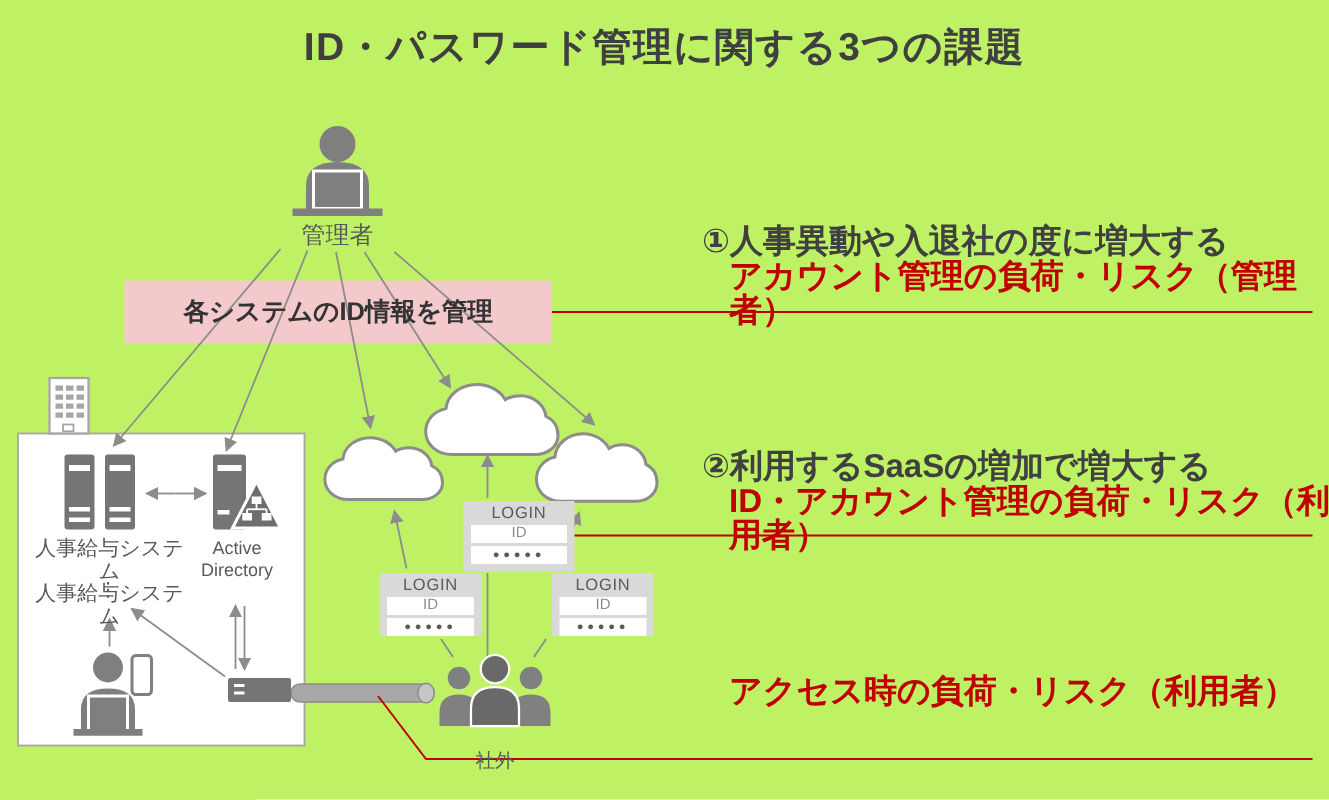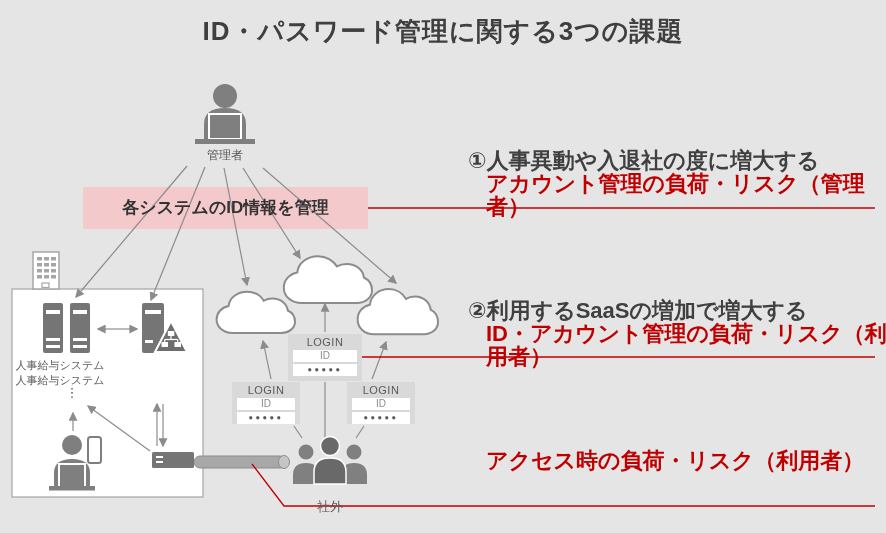--- a/index.html
+++ b/index.html
@@ -1,36 +1,36 @@
 <!DOCTYPE html>
 <html><head>
 <meta charset="utf-8">
 <style>
   html,body{margin:0;padding:0;background:#fff;}
   #stage{
-    position:relative;width:886px;height:533px;background:#e5e5e5;overflow:hidden;
+    position:relative;width:886px;height:533px;background:#bef264;overflow:hidden;
     font-family:"Liberation Sans","DejaVu Sans",sans-serif;
   }
   .abs{position:absolute;}
   #title{
     left:0;top:14px;width:886px;text-align:center;
     font-size:26px;font-weight:bold;color:#3f3f3f;letter-spacing:1px;
   }
   #pink-label{
     left:83px;top:187px;width:285px;height:42px;line-height:42px;text-align:center;
     font-size:17px;font-weight:bold;color:#333333;
   }
   .small-label{color:#595959;text-align:center;}
-  #admin-label{left:192px;top:147px;width:66px;font-size:12px;}
-  #systems-label{left:5px;top:358px;width:110px;font-size:11px;line-height:15px;}
+  #admin-label{left:192px;top:147px;width:66px;font-size:16px;}
+  #systems-label{left:18px;top:358px;width:110px;font-size:14px;line-height:15px;}
   #ellipsis-label{left:58px;top:389px;width:28px;font-size:13px;line-height:8px;letter-spacing:0;}
   #ad-label{left:126px;top:358px;width:64px;font-size:12px;line-height:15px;}
   #gaibu-label{left:303px;top:485px;width:54px;font-size:13px;margin-top:13px;}
   .login-box{
-    position:absolute;background:#d9d9d9;text-align:center;
+    position:absolute;background:#d9d9d9;text-align:center;margin-left:21px;
   }
   .login-title{font-size:11px;color:#595959;line-height:14px;padding-top:1px;letter-spacing:0.5px;}
   .login-field{
     background:#ffffff;margin:1px 5px 0 5px;height:12px;
     font-size:10px;color:#8c8c8c;line-height:12px;overflow:hidden;
   }
   .login-pass{
     background:#ffffff;margin:2px 5px 0 5px;height:12px;
     font-size:7.5px;color:#595959;line-height:12px;letter-spacing:2.5px;overflow:hidden;
   }
@@ -193,20 +193,24 @@
   <div class="abs" id="pink-label">各システムのID情報を管理</div>
 
   <div class="abs small-label" id="admin-label">管理者</div>
 
   <div class="abs small-label" id="systems-label">
     <div>人事給与システム</div>
     <div>人事給与システム</div>
   </div>
   <div class="abs small-label" id="ellipsis-label">⋮</div>
 
+  <div class="abs small-label" id="ad-label">
+    <div>Active</div>
+    <div>Directory</div>
+  </div>
 
   <div class="login-box" style="left:288px;top:334px;width:74px;height:47px;">
     <div class="login-title">LOGIN</div>
     <div class="login-field">ID</div>
     <div class="login-pass">●●●●●</div>
   </div>
   <div class="login-box" style="left:232px;top:382px;width:68px;height:42px;">
     <div class="login-title">LOGIN</div>
     <div class="login-field">ID</div>
     <div class="login-pass">●●●●●</div>

